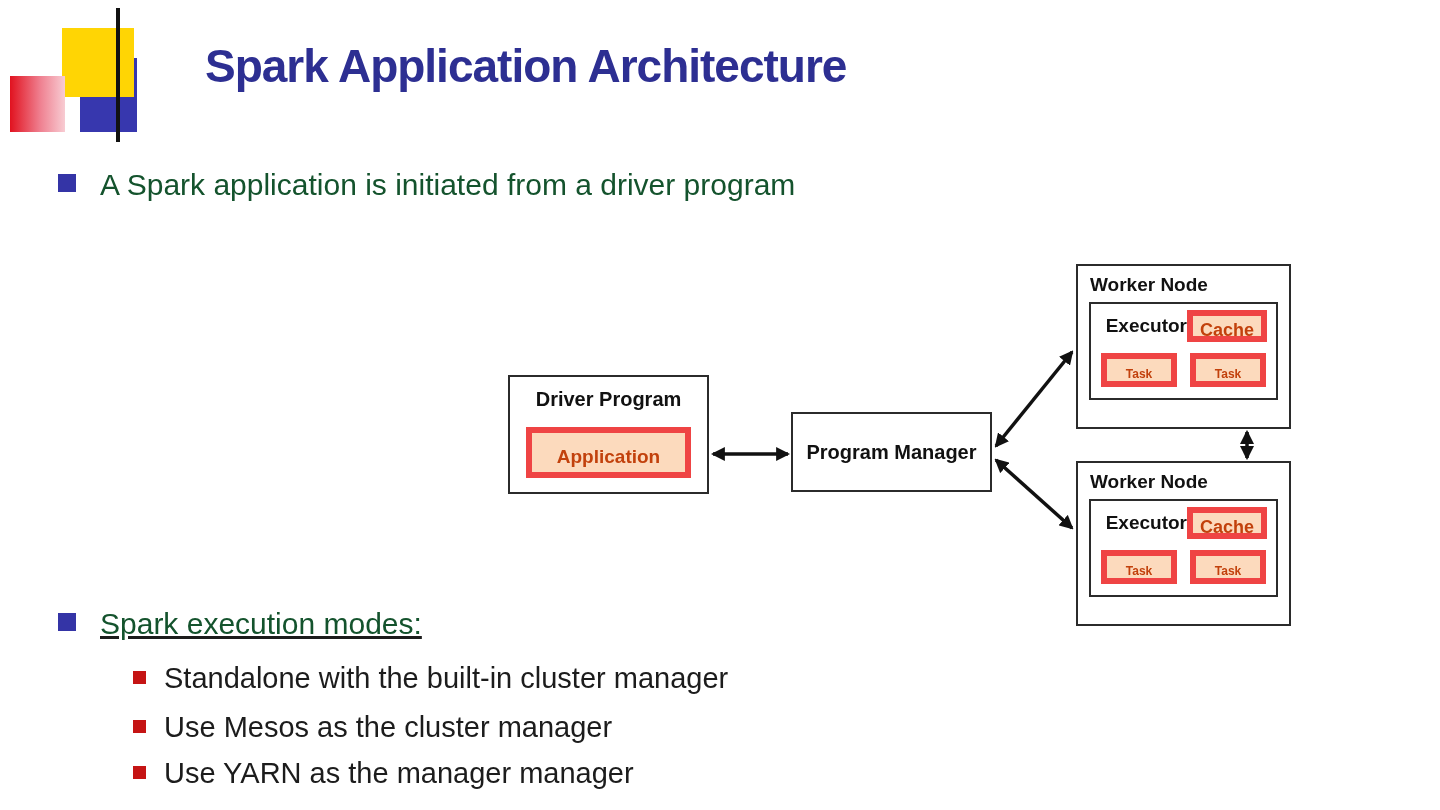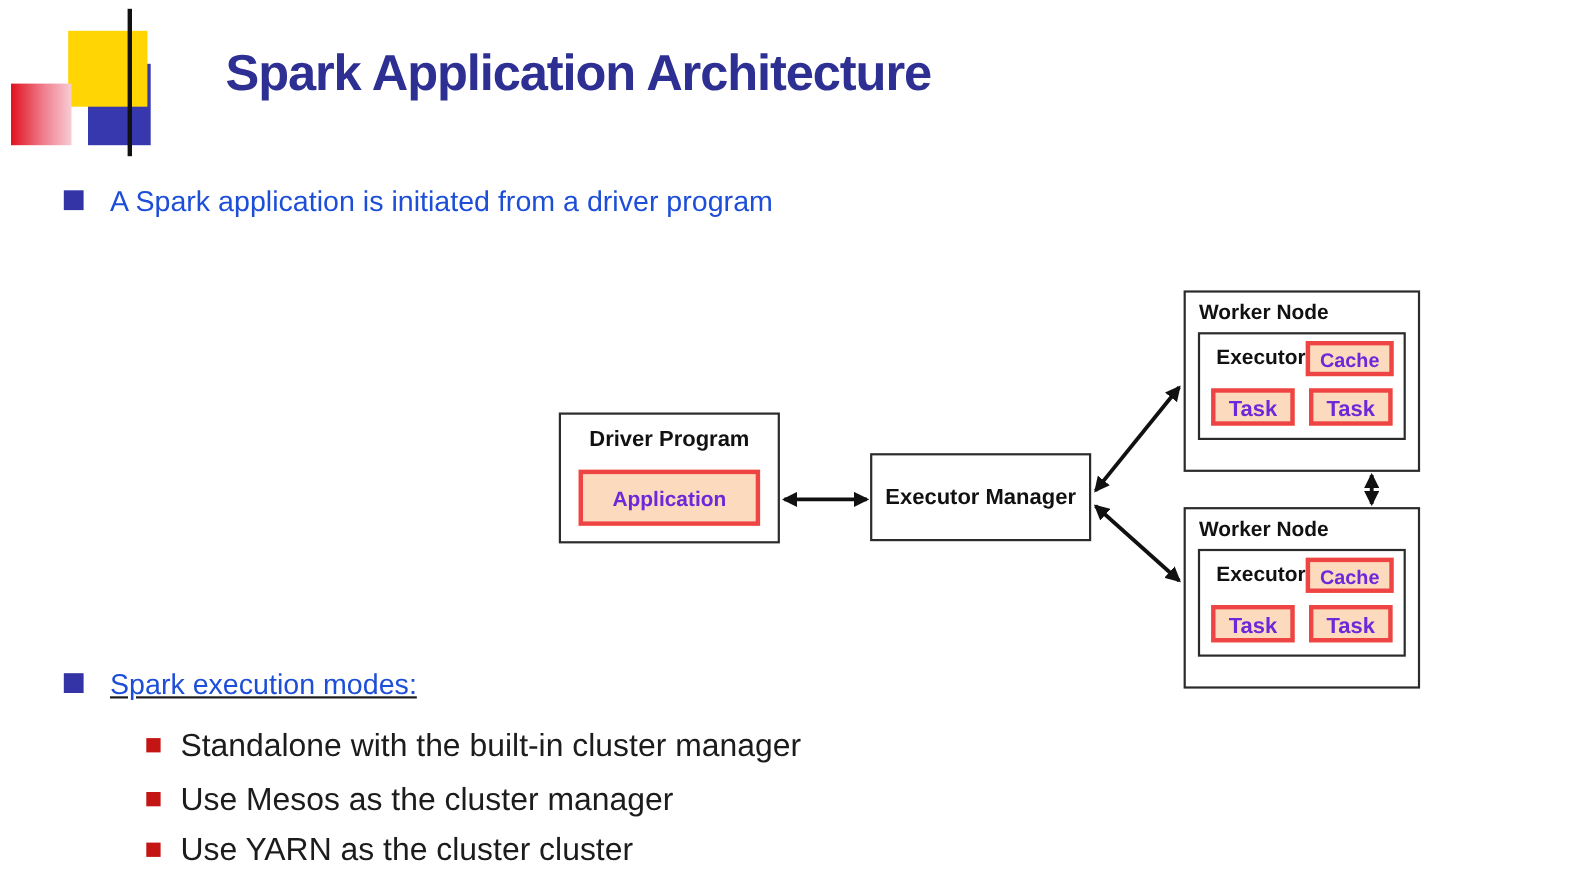--- a/index.html
+++ b/index.html
@@ -31,43 +31,43 @@
     color: #2d2f92;
     line-height: 1.05;
     white-space: nowrap;
   }
 
   
   .bullet-row { position: absolute; display: flex; align-items: center; }
   .sq { flex: 0 0 auto; }
   .sq-blue { width: 18px; height: 18px; background: #3434a6; margin-right: 24px; margin-top: -4px; }
   .sq-red  { width: 13px; height: 13px; background: #c51414; margin-right: 18px; margin-top: -3px; }
-  .b-text-lg { font-size: 26px; color: #1d4ed8; }
+  .b-text-lg { font-size: 30px; color: #14532d; }
   .b-text-sm { font-size: 29px; color: #1c1c1c; }
 
   .bullet-1 { left: 58px;  top: 168px; }
   .bullet-2 { left: 58px;  top: 607px; text-decoration: underline; }
   .sub-1    { left: 133px; top: 662px; }
   .sub-2    { left: 133px; top: 711px; }
   .sub-3    { left: 133px; top: 757px; }
 
   
   .dbox {
     position: absolute;
     background: #ffffff;
     border: 2px solid #2b2b2b;
     box-sizing: border-box;
   }
   .peach {
     background: #fcdabd;
-    border: 4px solid #ef4444;
+    border: 6px solid #ef4444;
     box-sizing: border-box;
     font-weight: bold;
     text-align: center;
-    color: #6d28d9;
+    color: #c2410c;
   }
 
   .driver-box { left: 508px; top: 375px; width: 201px; height: 119px; text-align: center; }
   .driver-label { font-weight: bold; font-size: 20px; margin-top: 11px; color: #111; }
   .sparkcontext-box {
     position: absolute; left: 16px; top: 50px;
     width: 165px; height: 51px;
     font-size: 19px; line-height: 47px;
   }
 
@@ -79,21 +79,21 @@
 
   .worker-node { width: 215px; height: 165px; padding: 6px 11px; }
   .worker-top    { left: 1076px; top: 264px; }
   .worker-bottom { left: 1076px; top: 461px; }
   .wn-title { font-weight: bold; font-size: 19px; margin: 2px 0 6px 1px; color: #111; }
   .exec-box { border: 2px solid #2b2b2b; padding: 6px 9px 11px 9px; }
   .exec-row { display: flex; justify-content: flex-end; align-items: center; }
   .exec-label { font-weight: bold; font-size: 19px; color: #111; padding-left: 2px; }
   .cache-box { width: 80px; height: 32px; line-height: 28px; font-size: 18px; }
   .task-row { display: flex; justify-content: space-between; margin-top: 11px; padding: 0 1px; }
-  .task-box { width: 76px; height: 34px; line-height: 30px; font-size: 20px; }
+  .task-box { width: 76px; height: 34px; line-height: 30px; font-size: 12px; }
 
   .arrows-layer { position: absolute; left: 0; top: 0; width: 1440px; height: 810px; pointer-events: none; }
 </style>
 </head>
 <body>
 
 <div class="slide">
 
   <div class="logo-blue"></div>
   <div class="logo-yellow"></div>
@@ -107,21 +107,21 @@
     <span class="b-text-lg">A Spark application is initiated from a driver program</span>
   </div>
 
   <div>
 
     <div class="dbox driver-box">
       <div class="driver-label">Driver Program</div>
       <div class="peach sparkcontext-box">Application</div>
     </div>
 
-    <div class="dbox cluster-box">Executor Manager</div>
+    <div class="dbox cluster-box">Program Manager</div>
 
     <div class="dbox worker-node worker-top">
       <div class="wn-title">Worker Node</div>
       <div class="exec-box">
         <div class="exec-row">
           <span class="exec-label">Executor</span>
           <span class="peach cache-box">Cache</span>
         </div>
         <div class="task-row">
           <span class="peach task-box">Task</span>
@@ -166,16 +166,16 @@
   <div class="bullet-row sub-2">
     <span class="sq sq-red"></span>
     <span class="b-text-sm">Use Mesos as the cluster manager</span>
   </div>
   <div class="bullet-row sub-1">
     <span class="sq sq-red"></span>
     <span class="b-text-sm">Standalone with the built-in cluster manager</span>
   </div>
   <div class="bullet-row sub-3">
     <span class="sq sq-red"></span>
-    <span class="b-text-sm">Use YARN as the cluster cluster</span>
+    <span class="b-text-sm">Use YARN as the manager manager</span>
   </div>
 
 </div>
 
 </body></html>

